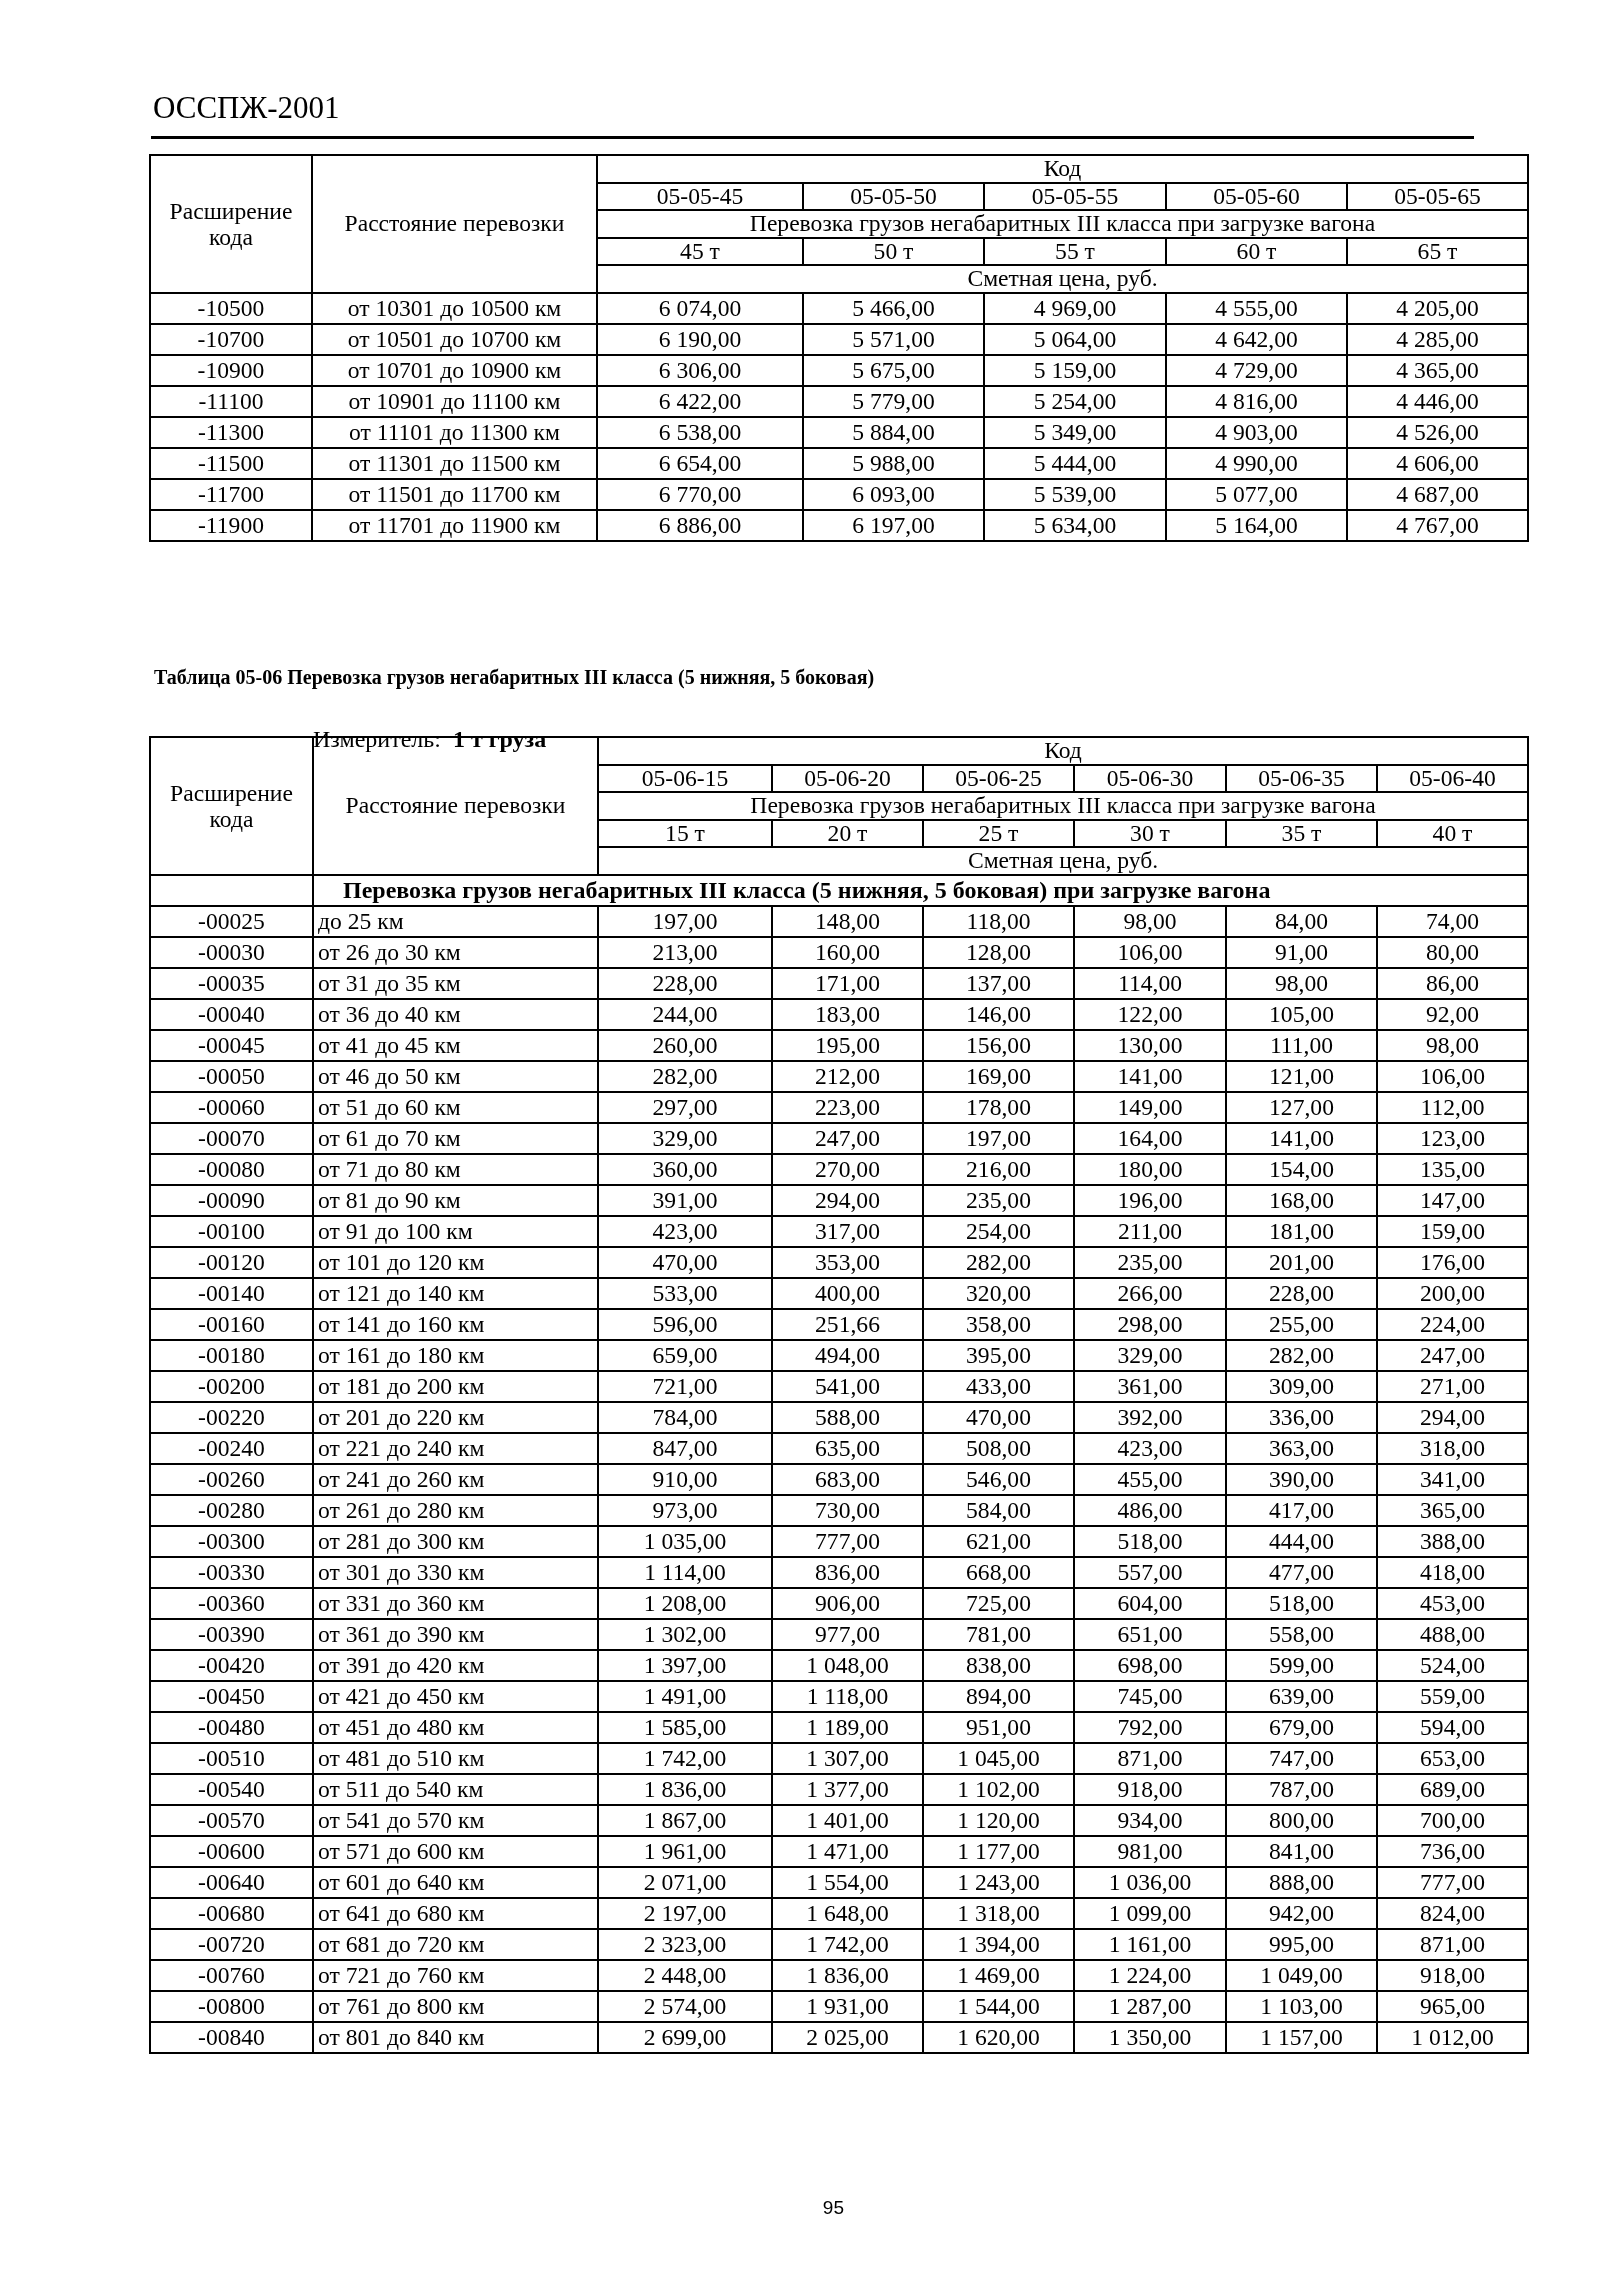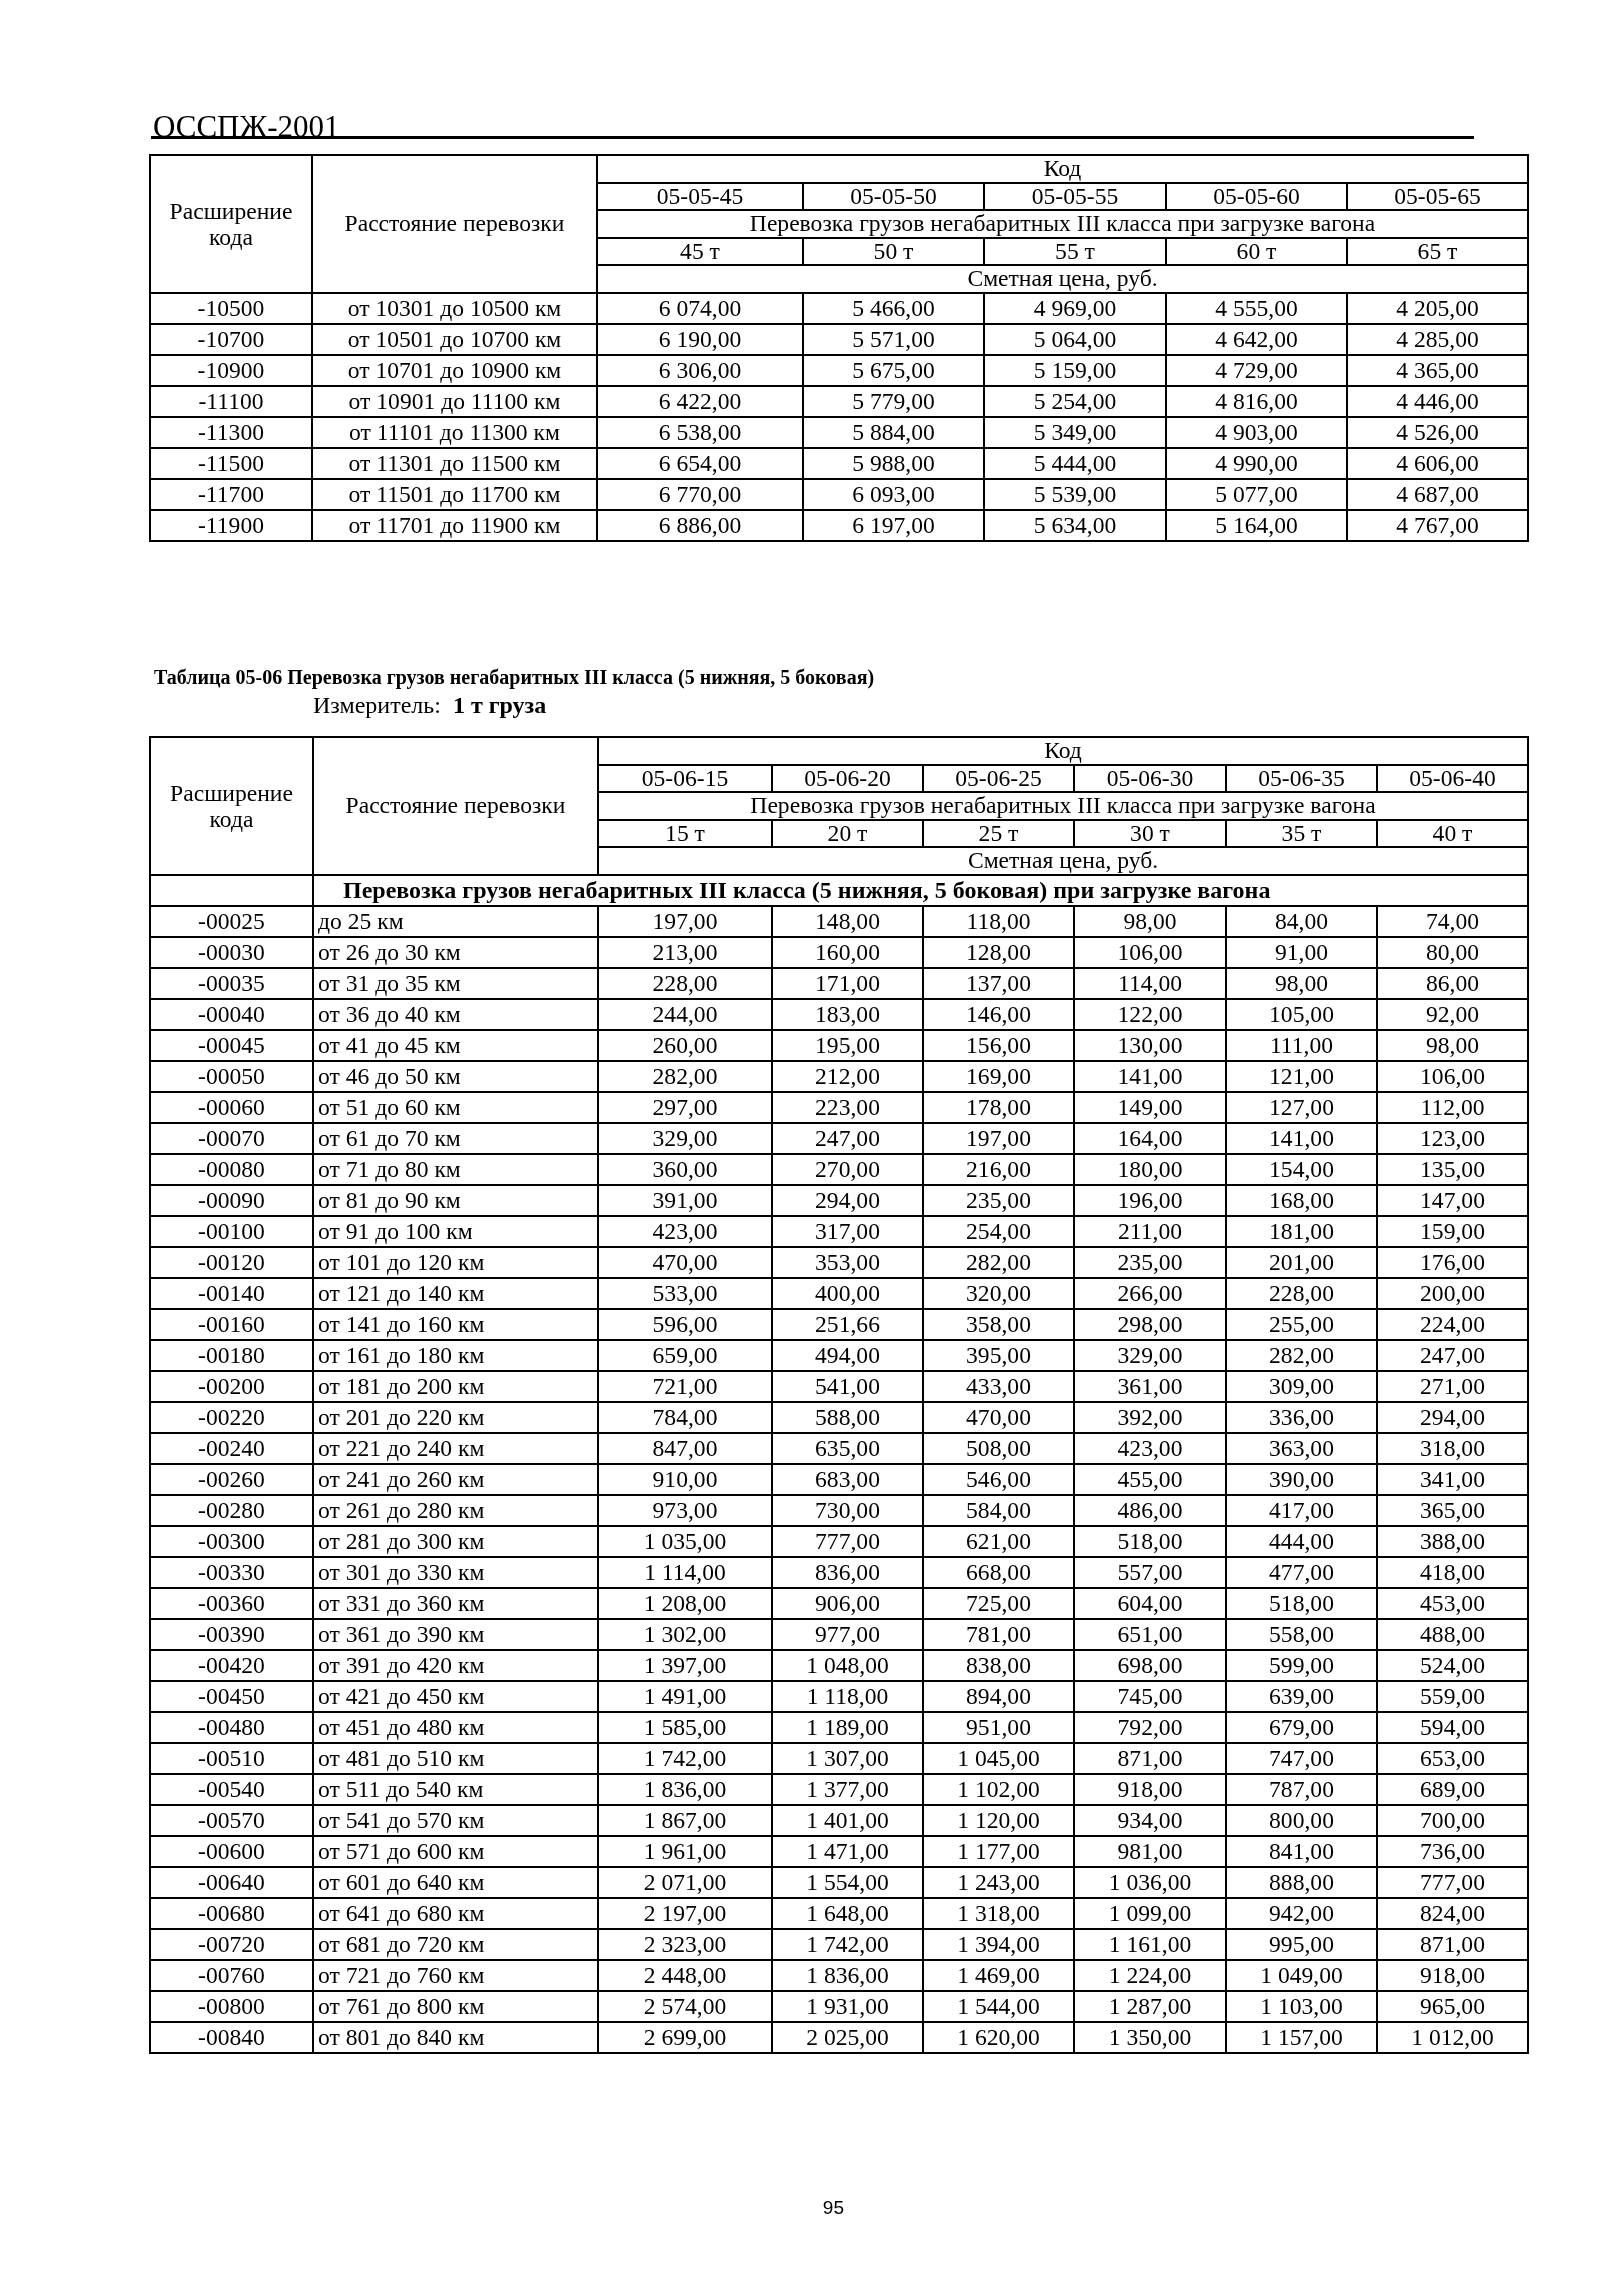--- a/index.html
+++ b/index.html
@@ -1,32 +1,32 @@
 <!DOCTYPE html>
 <html style="font-size:10.5px"><head>
 <meta charset="utf-8">
 <style>
   html, body { margin: 0; padding: 0; background: #ffffff; }
   body { width: 1622px; height: 2295px; position: relative; overflow: hidden;
          font-family: "Liberation Serif", "DejaVu Serif", serif; color: #000; }
-  .doc-header { position: absolute; left: 153px; top: 108px; font-size: 31px; line-height: 37px; }
+  .doc-header { position: absolute; left: 153px; top: 89px; font-size: 31px; line-height: 37px; }
   .header-rule { position: absolute; left: 151px; top: 136px; width: 1323px; height: 2.6px; background: #000; }
   table.grid { position: absolute; border-collapse: collapse; table-layout: fixed; }
   table.grid td { border: 2px solid #000; padding: 0; text-align: center; vertical-align: middle;
                   font-size: 23.6px; line-height: 25px; white-space: nowrap; overflow: hidden; }
   table.grid tr.hrow td { height: 25.5px; margin-top: 28px; }
   table.grid tr.drow td { height: 29px; }
   table.grid td.hdr-tall { white-space: normal; line-height: 26px; }
   table.grid td.dist { text-align: left; padding-left: 4px; }
   table.grid tr.section td { height: 29px; }
   table.grid td.section-label { text-align: left; padding-left: 29px; font-weight: bold; font-size: 24px; }
   #t1 { left: 149px; top: 154px; width: 1379px; }
   #t2 { left: 149px; top: 736px; width: 1379px; }
   .table-title { position: absolute; left: 154px; top: 662px; font-size: 20px; font-weight: bold; line-height: 30px; }
-  .measure { position: absolute; left: 313px; top: 690px; font-size: 24px; line-height: 30px; }
+  .measure { position: absolute; left: 313px; top: 724px; font-size: 24px; line-height: 30px; }
   .measure b { font-weight: bold; }
   .page-number { position: absolute; left: 779px; top: 2195px; width: 65px; text-align: right;
                  font-family: Liberation Sans, sans-serif; font-size: 19px; line-height: 26px; }
 </style>
 </head>
 <body>
 
 <div class="doc-header">ОССПЖ-2001</div>
 <div class="header-rule"></div>
 

